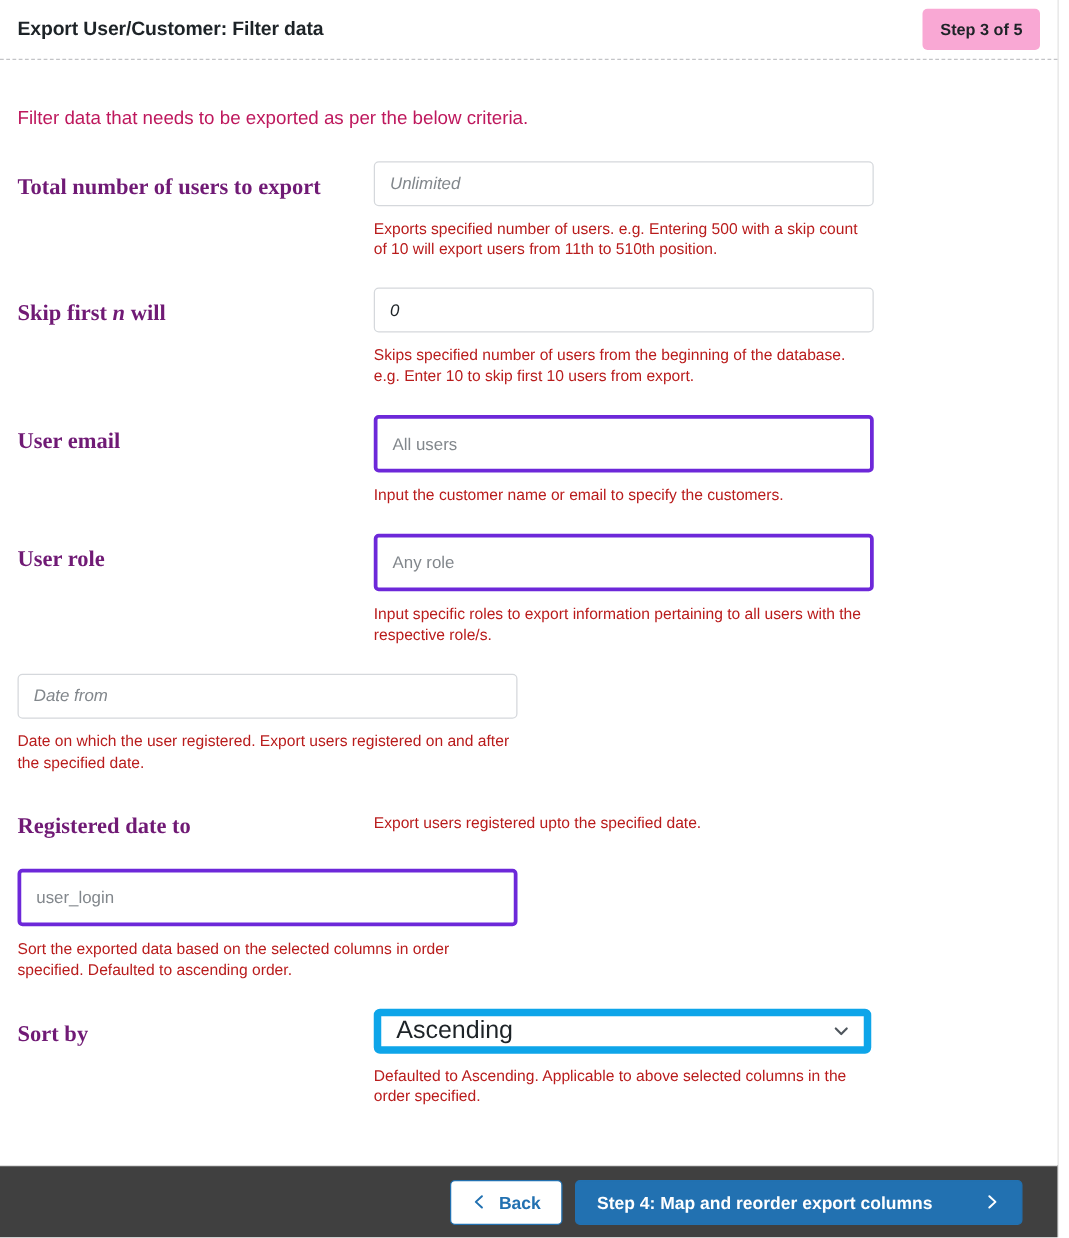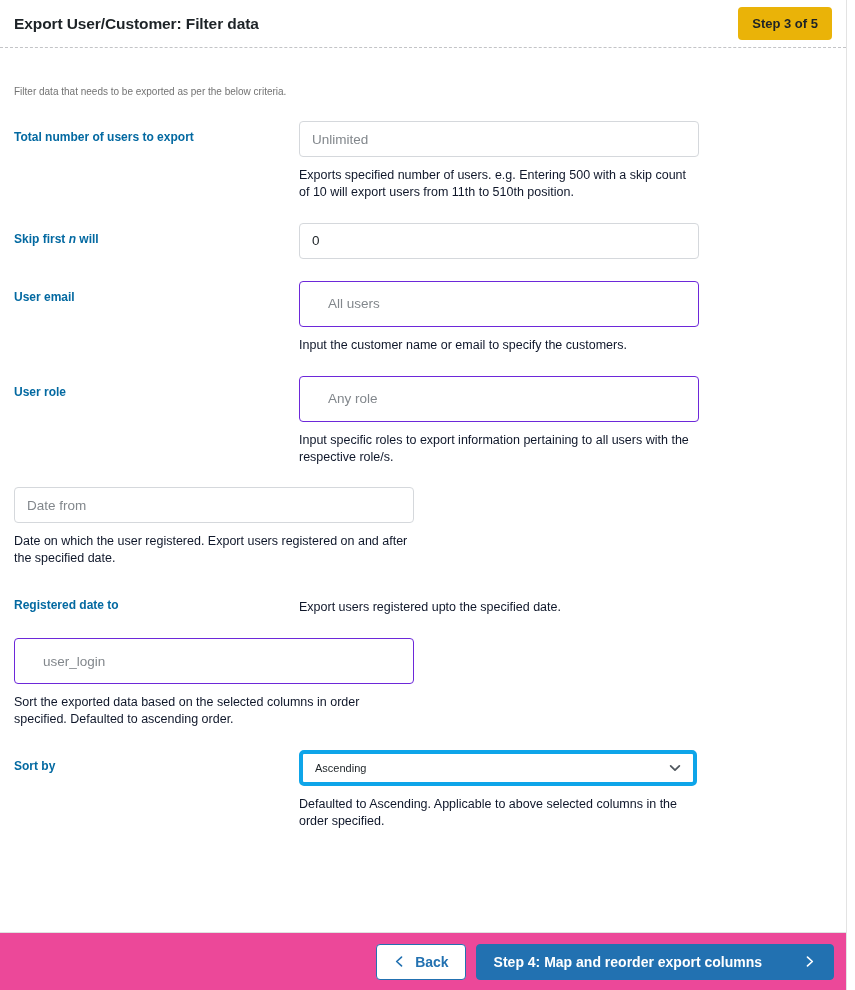--- a/index.html
+++ b/index.html
@@ -37,135 +37,137 @@
     align-items: center;
     justify-content: space-between;
   }
   .header-title {
     font-size: 15.5px;
     font-weight: bold;
     color: #1d2327;
     letter-spacing: -0.1px;
   }
   .step-badge {
-    background: #eab308;
+    background: #f9a8d4;
     color: #1d2327;
     font-size: 13px;
     font-weight: bold;
     border-radius: 4px;
     padding: 10px 14px;
     line-height: 1;
     margin-right: 0px;
   }
 
   
   .body-area {
     flex: 1 1 auto;
     padding: 0 14px;
     overflow: hidden;
   }
   .intro {
-    font-size: 10px;
-    color: #737373;
+    font-size: 15px;
+    color: #be185d;
     margin-top: 36px;
     margin-bottom: 0;
     line-height: 1.5;
   }
 
   .field-row {
     display: flex;
     align-items: flex-start;
     margin-top: 22px;
   }
   .field-label {
     width: 285px;
     flex: 0 0 285px;
-    font-size: 12px;
-    font-weight: bold;
-    color: #0369a1;
+    font-size: 18px;
+    font-weight: bold;
+    color: #701a75;
     padding-top: 9px;
     line-height: 1.3;
+    font-family: Liberation Serif, serif;
   }
   .field-label i { font-style: italic; }
 
   .field-control {
     flex: 1 1 auto;
     max-width: 400px;
   }
 
   .text-input {
     display: block;
     width: 400px;
     height: 36px;
     border: 1px solid #d5d8dc;
     border-radius: 4px;
     background: #ffffff;
     padding: 0 12px;
     font-family: "Liberation Sans", sans-serif;
     font-size: 13.5px;
     color: #1d2327;
     outline: none;
+    font-style: italic;
   }
   .text-input::placeholder { color: #82878c; opacity: 1; }
 
   .select2-box {
     display: flex;
     align-items: center;
     width: 400px;
     height: 46px;
-    border: 1px solid #6d28d9;
-    border-radius: 4px;
-    background: #ffffff;
-    padding: 0 28px;
+    border: 3px solid #6d28d9;
+    border-radius: 4px;
+    background: #ffffff;
+    padding: 0 12px;
     font-size: 13.5px;
     color: #82878c;
   }
 
   .select-box {
     position: relative;
     width: 398px;
     height: 36px;
-    border: 4px solid #0ea5e9;
+    border: 6px solid #0ea5e9;
     border-radius: 5px;
     background: #ffffff;
     display: flex;
     align-items: center;
     padding: 0 34px 0 12px;
-    font-size: 11px;
+    font-size: 20px;
     color: #1d2327;
   }
   .select-chevron {
     position: absolute;
     right: 11px;
     top: 50%;
     transform: translateY(-50%);
     width: 14px;
     height: 14px;
     display: block;
     color: #50575e;
   }
 
   .field-help {
     font-size: 12.5px;
-    color: #0f172a;
+    color: #b91c1c;
     line-height: 1.35;
     margin-top: 10px;
     width: 400px;
   }
 
   
   .footer {
     flex: 0 0 auto;
     height: 58px;
-    background: #ec4899;
+    background: #404040;
     border-top: 1px solid #e0e0e0;
     display: flex;
     align-items: center;
     justify-content: flex-end;
-    padding: 0 12px;
+    padding: 0 28px;
     gap: 10px;
   }
   .btn {
     display: inline-flex;
     align-items: center;
     gap: 9px;
     border-radius: 4px;
     font-family: "Liberation Sans", sans-serif;
     font-size: 14px;
     font-weight: bold;
@@ -205,20 +207,21 @@
           <div class="field-label"><span>Total number of users to export</span></div>
           <div class="field-control">
             <input type="text" class="text-input" placeholder="Unlimited" style="">
             <div class="field-help">Exports specified number of users. e.g. Entering 500 with a skip count of 10 will export users from 11th to 510th position.</div>
           </div>
         </div>
         <div class="field-row">
           <div class="field-label"><span>Skip first </span><i>n</i><span> will</span></div>
           <div class="field-control">
             <input type="text" class="text-input" placeholder="" value="0" style="">
+            <div class="field-help">Skips specified number of users from the beginning of the database. e.g. Enter 10 to skip first 10 users from export.</div>
           </div>
         </div>
         <div class="field-row">
           <div class="field-label"><span>User email</span></div>
           <div class="field-control">
             <div class="select2-box">
               <span>All users</span>
             </div>
             <div class="field-help">Input the customer name or email to specify the customers.</div>
           </div>

